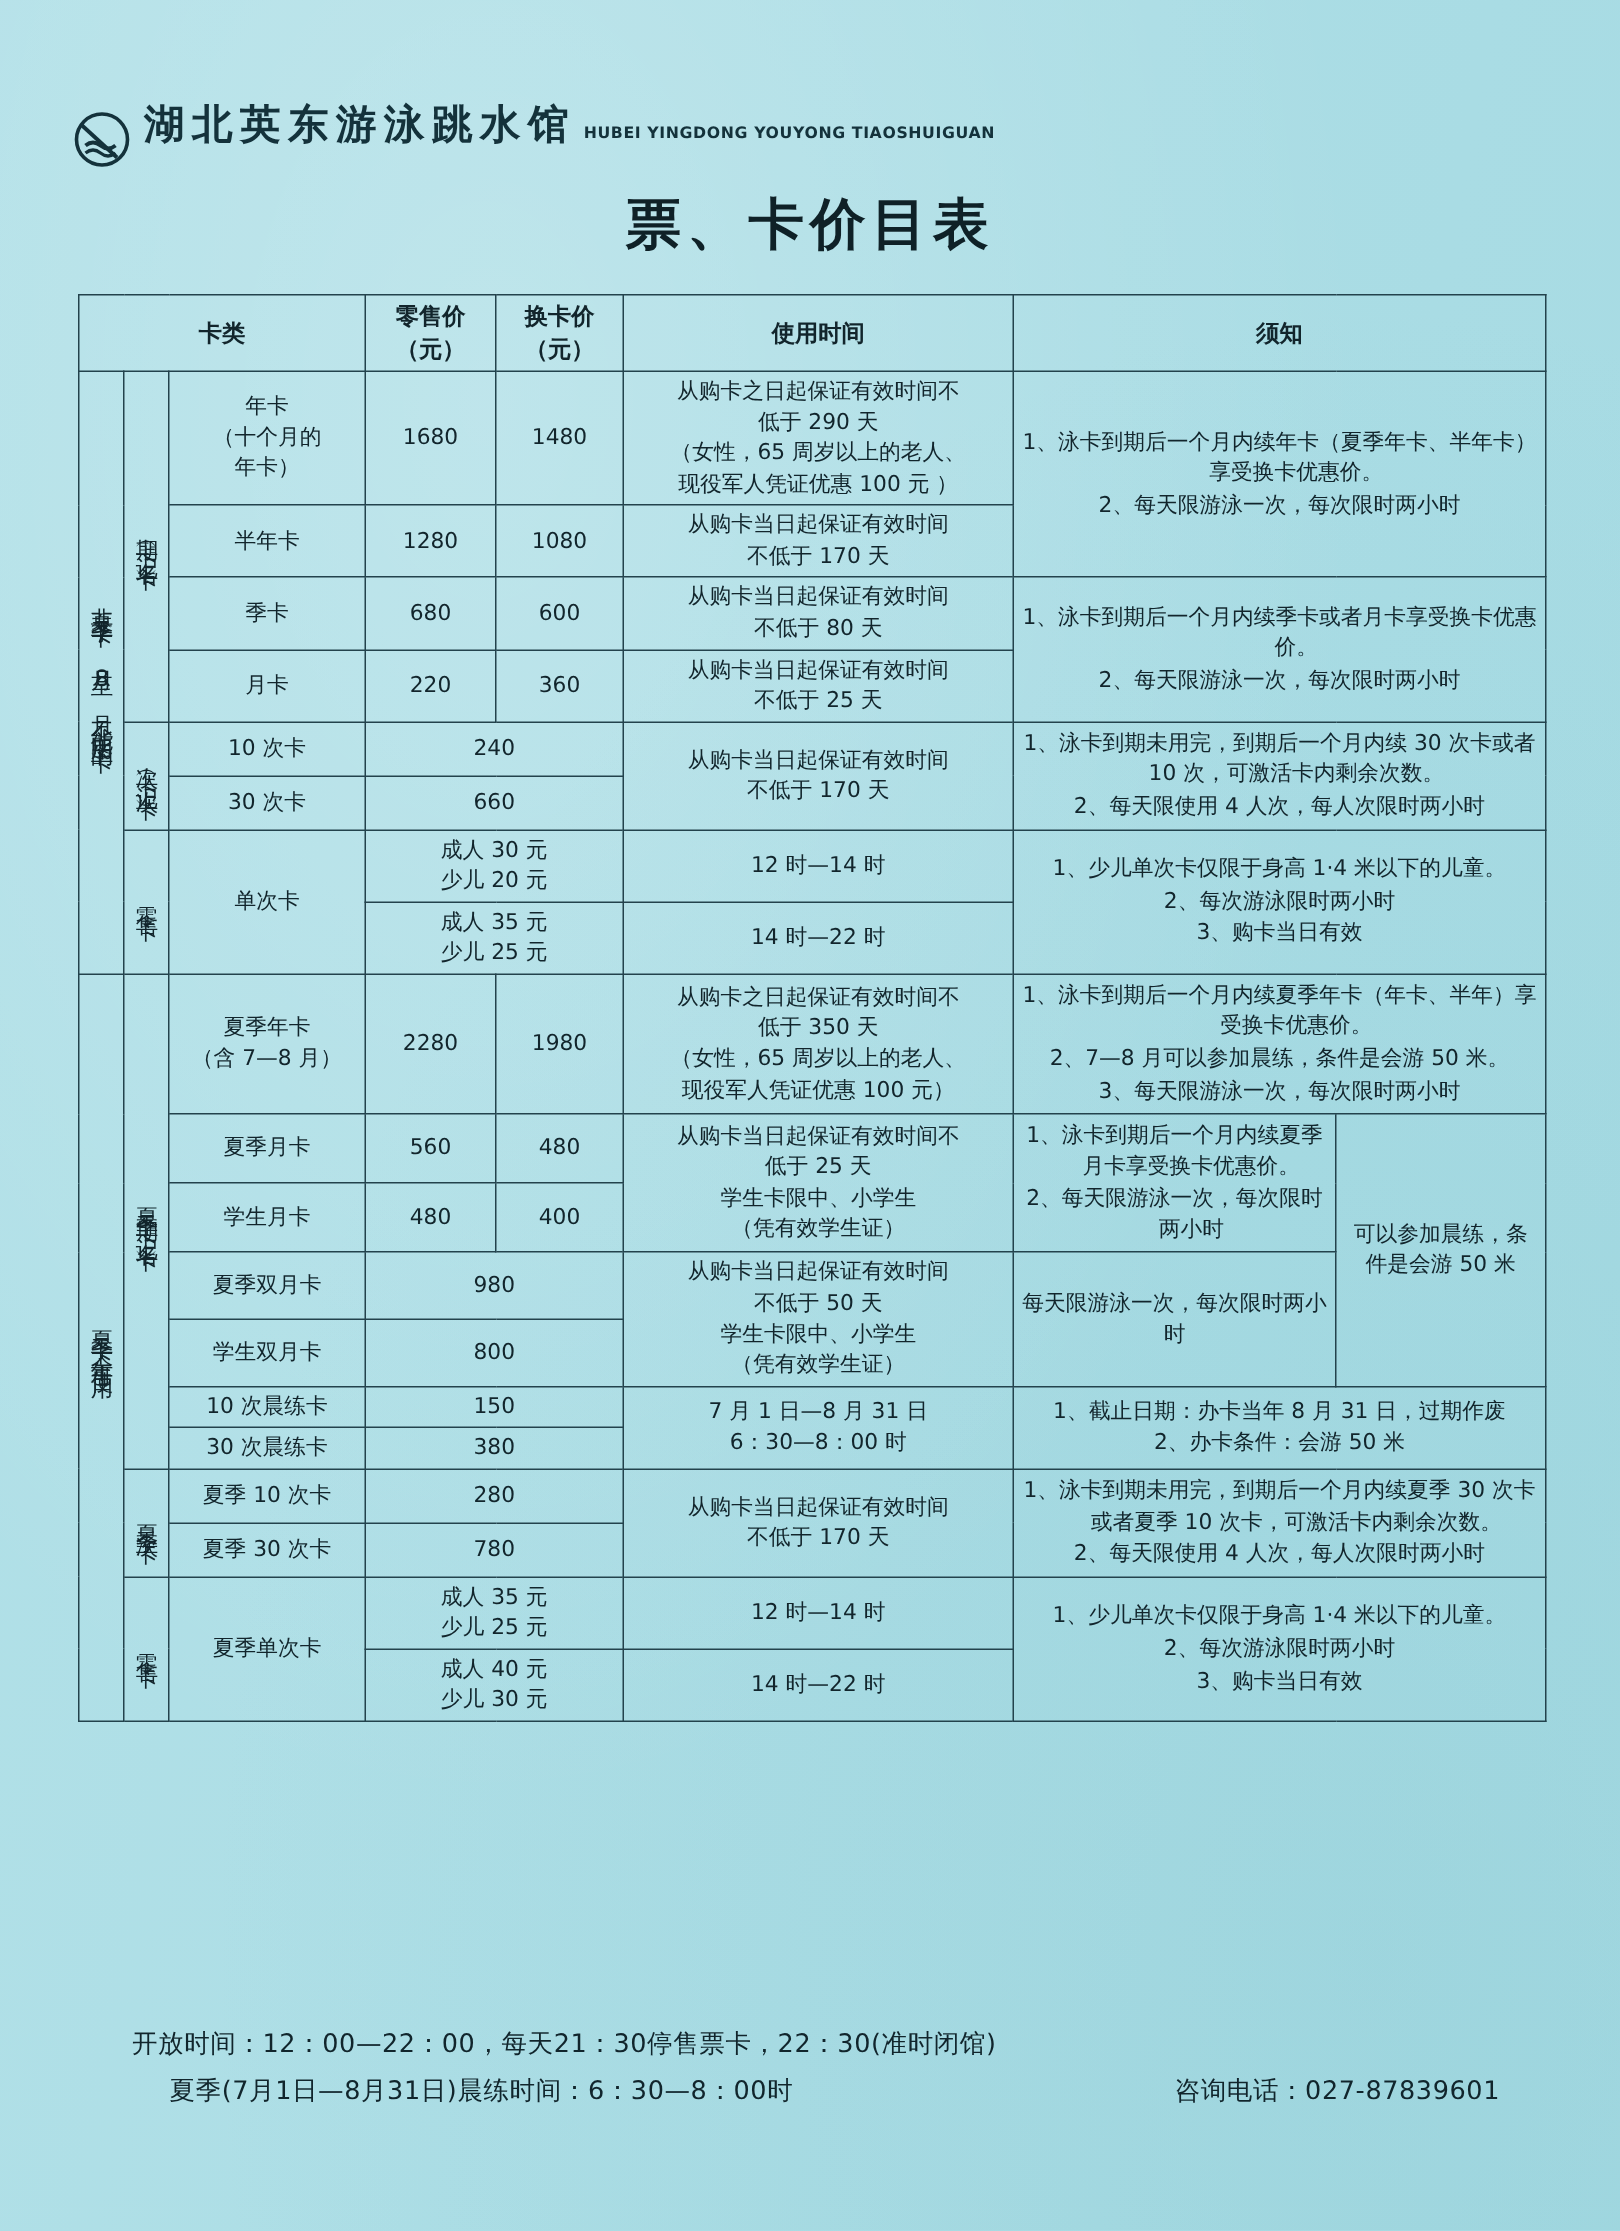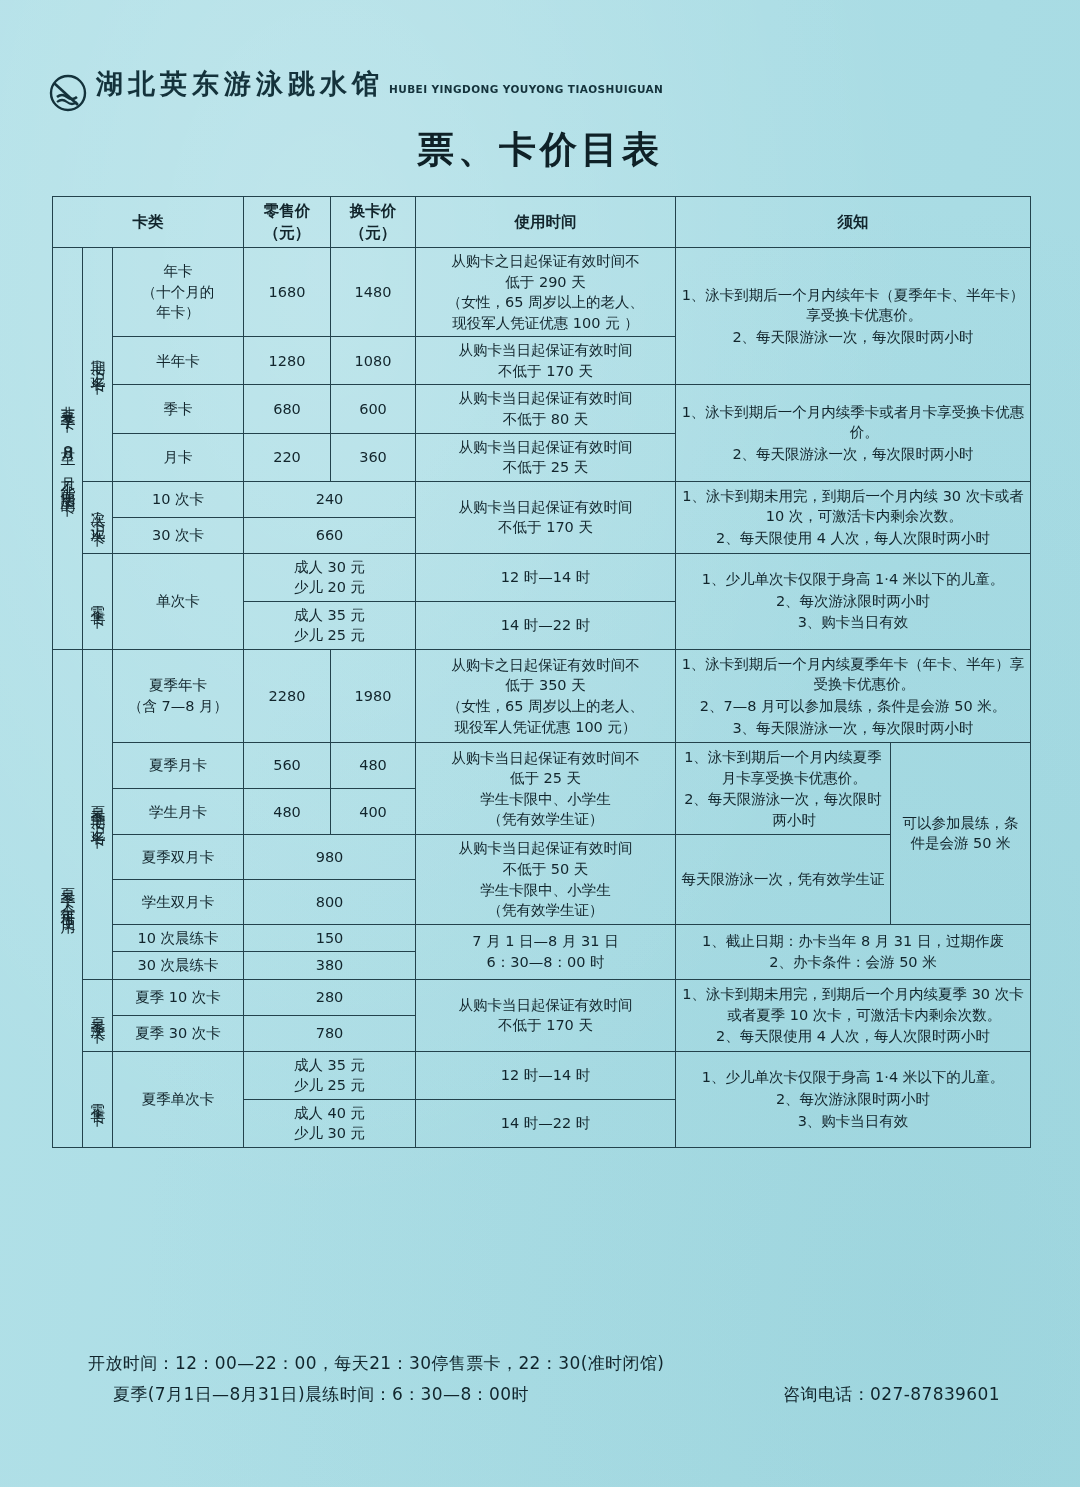--- a/index.html
+++ b/index.html
@@ -281,21 +281,21 @@
       </tr>
 
       <tr>
         <td>夏季双月卡</td>
         <td class="price-num" colspan="2">980</td>
         <td class="usage" rowspan="2" style="white-space:pre-line">从购卡当日起保证有效时间
 不低于 50 天
 学生卡限中、小学生
 （凭有效学生证）</td>
         <td class="note plain" rowspan="2">
-          <div>每天限游泳一次，凭有效学生证</div>
+          <div>每天限游泳一次，每次限时两小时</div>
         </td>
       </tr>
 
       <tr>
         <td>学生双月卡</td>
         <td class="price-num" colspan="2">800</td>
       </tr>
 
       <tr>
         <td>10 次晨练卡</td>

